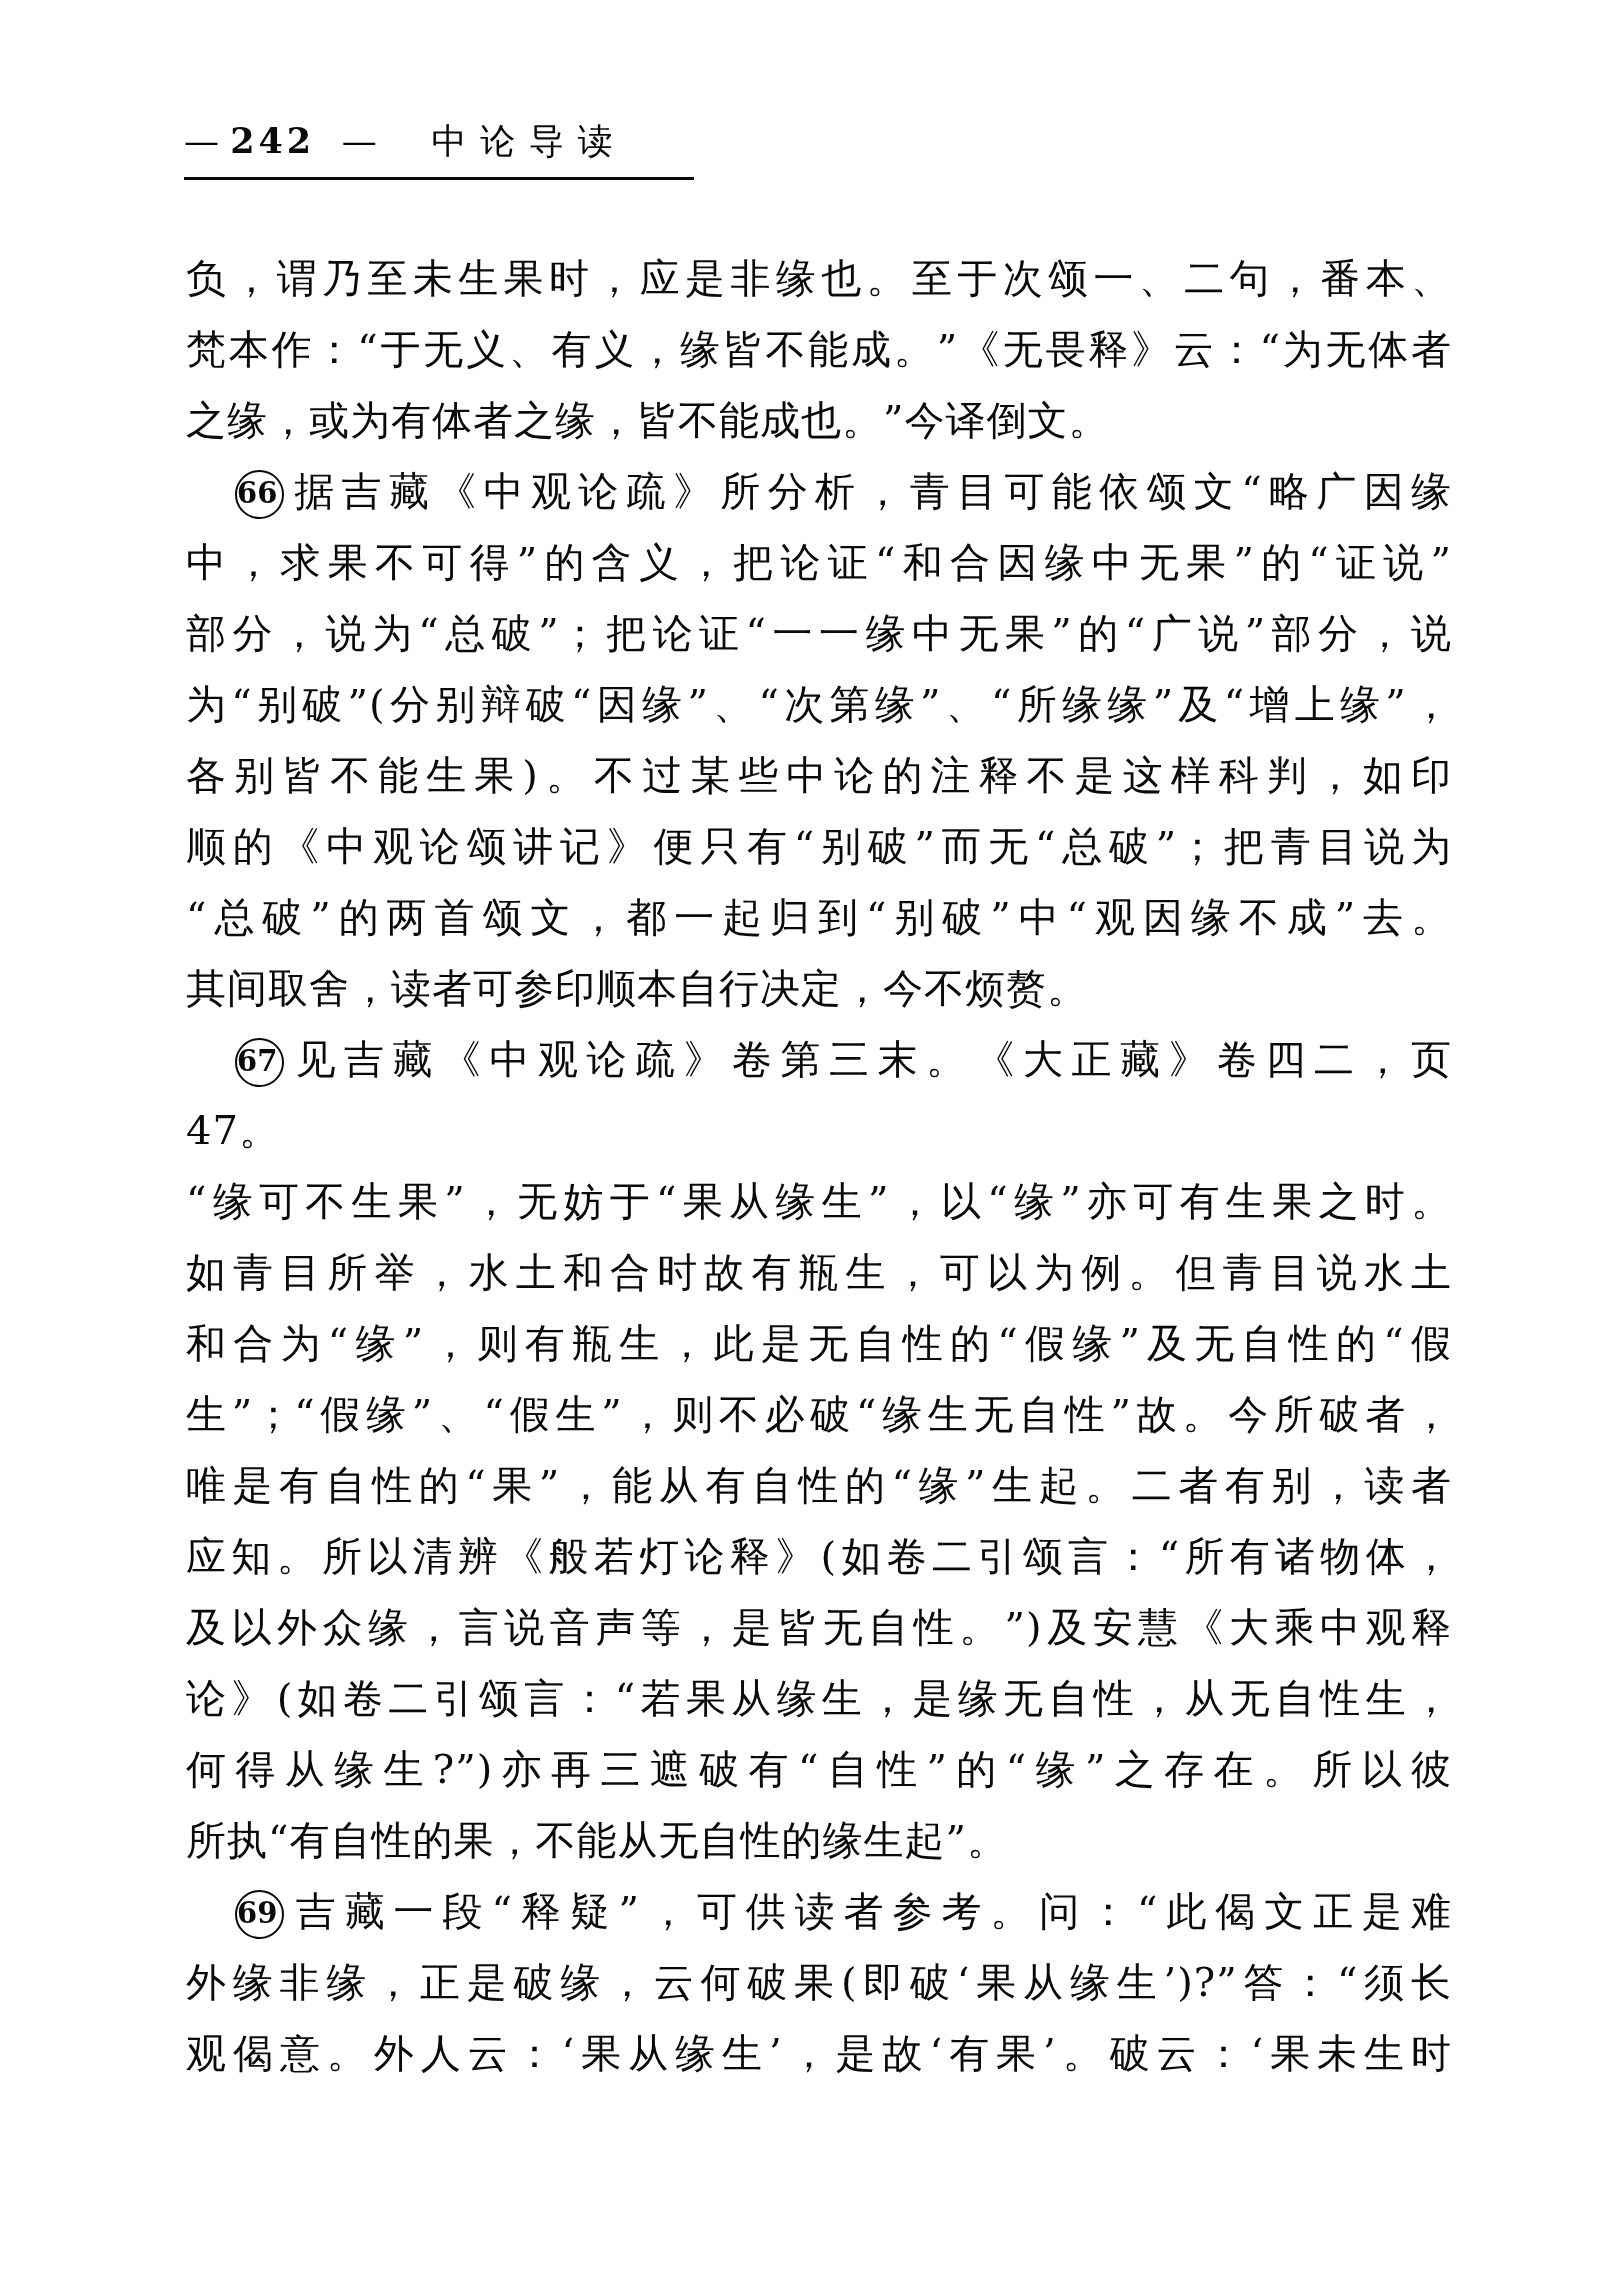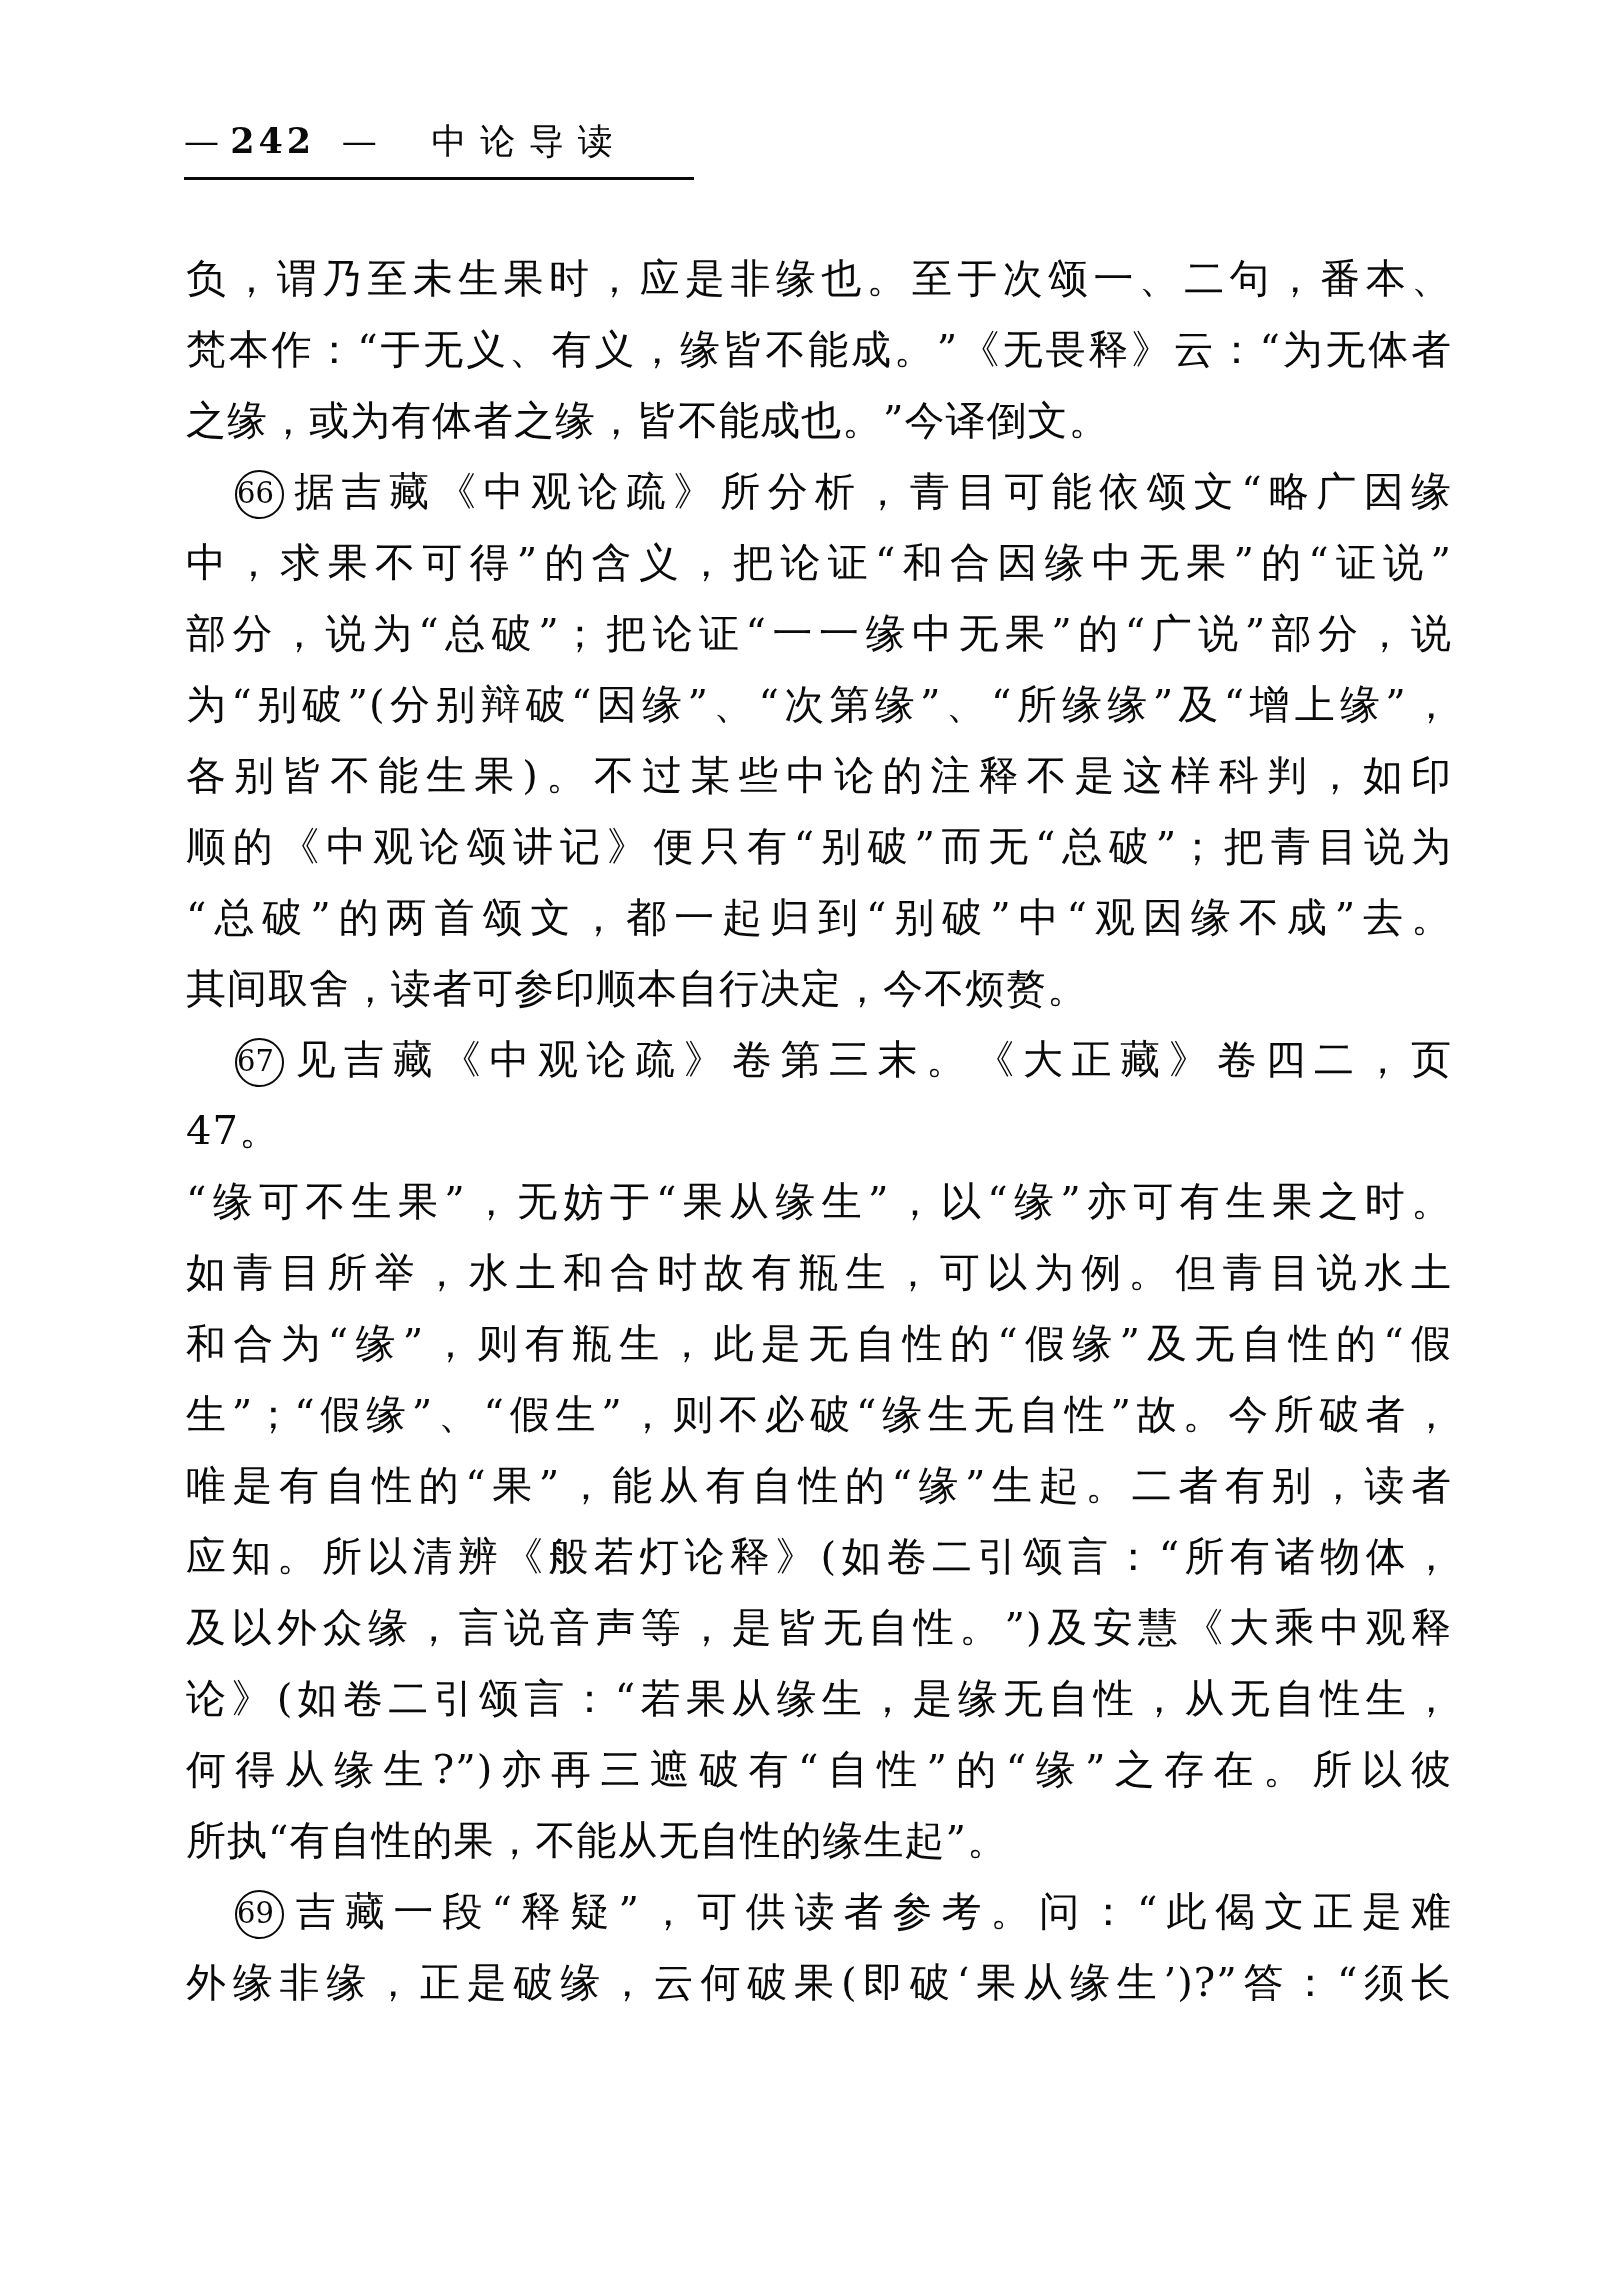--- a/index.html
+++ b/index.html
@@ -46,21 +46,21 @@
   .line.indent { padding-left:49px; }
   .fn-badge {
     display:inline-block;
     box-sizing:border-box;
     width:49px; height:49px;
     line-height:43px;
     border:2.9px solid #0a0a0a;
     border-radius:50%;
     text-align:left;
     font-size:29px;
-    font-weight:400;
+    font-weight:700;
     letter-spacing:0;
     vertical-align:2px;
     margin-right:3.9px;
   }
 </style>
 </head>
 <body>
 
 <div class="page">
 
@@ -90,16 +90,17 @@
       <div class="line">和合为“缘”，则有瓶生，此是无自性的“假缘”及无自性的“假</div>
       <div class="line">生”；“假缘”、“假生”，则不必破“缘生无自性”故。今所破者，</div>
       <div class="line">唯是有自性的“果”，能从有自性的“缘”生起。二者有别，读者</div>
       <div class="line">应知。所以清辨《般若灯论释》(如卷二引颂言：“所有诸物体，</div>
       <div class="line">及以外众缘，言说音声等，是皆无自性。”)及安慧《大乘中观释</div>
       <div class="line">论》(如卷二引颂言：“若果从缘生，是缘无自性，从无自性生，</div>
       <div class="line">何得从缘生?”)亦再三遮破有“自性”的“缘”之存在。所以彼</div>
       <div class="line flush">所执“有自性的果，不能从无自性的缘生起”。</div>
       <div class="line indent"><span class="fn-badge">69</span>吉藏一段“释疑”，可供读者参考。问：“此偈文正是难</div>
       <div class="line">外缘非缘，正是破缘，云何破果(即破‘果从缘生’)?”答：“须长</div>
+      <div class="line">观偈意。外人云：‘果从缘生’，是故‘有果’。破云：‘果未生时</div>
     </div>
 
 </div>
 
 
 </body></html>

